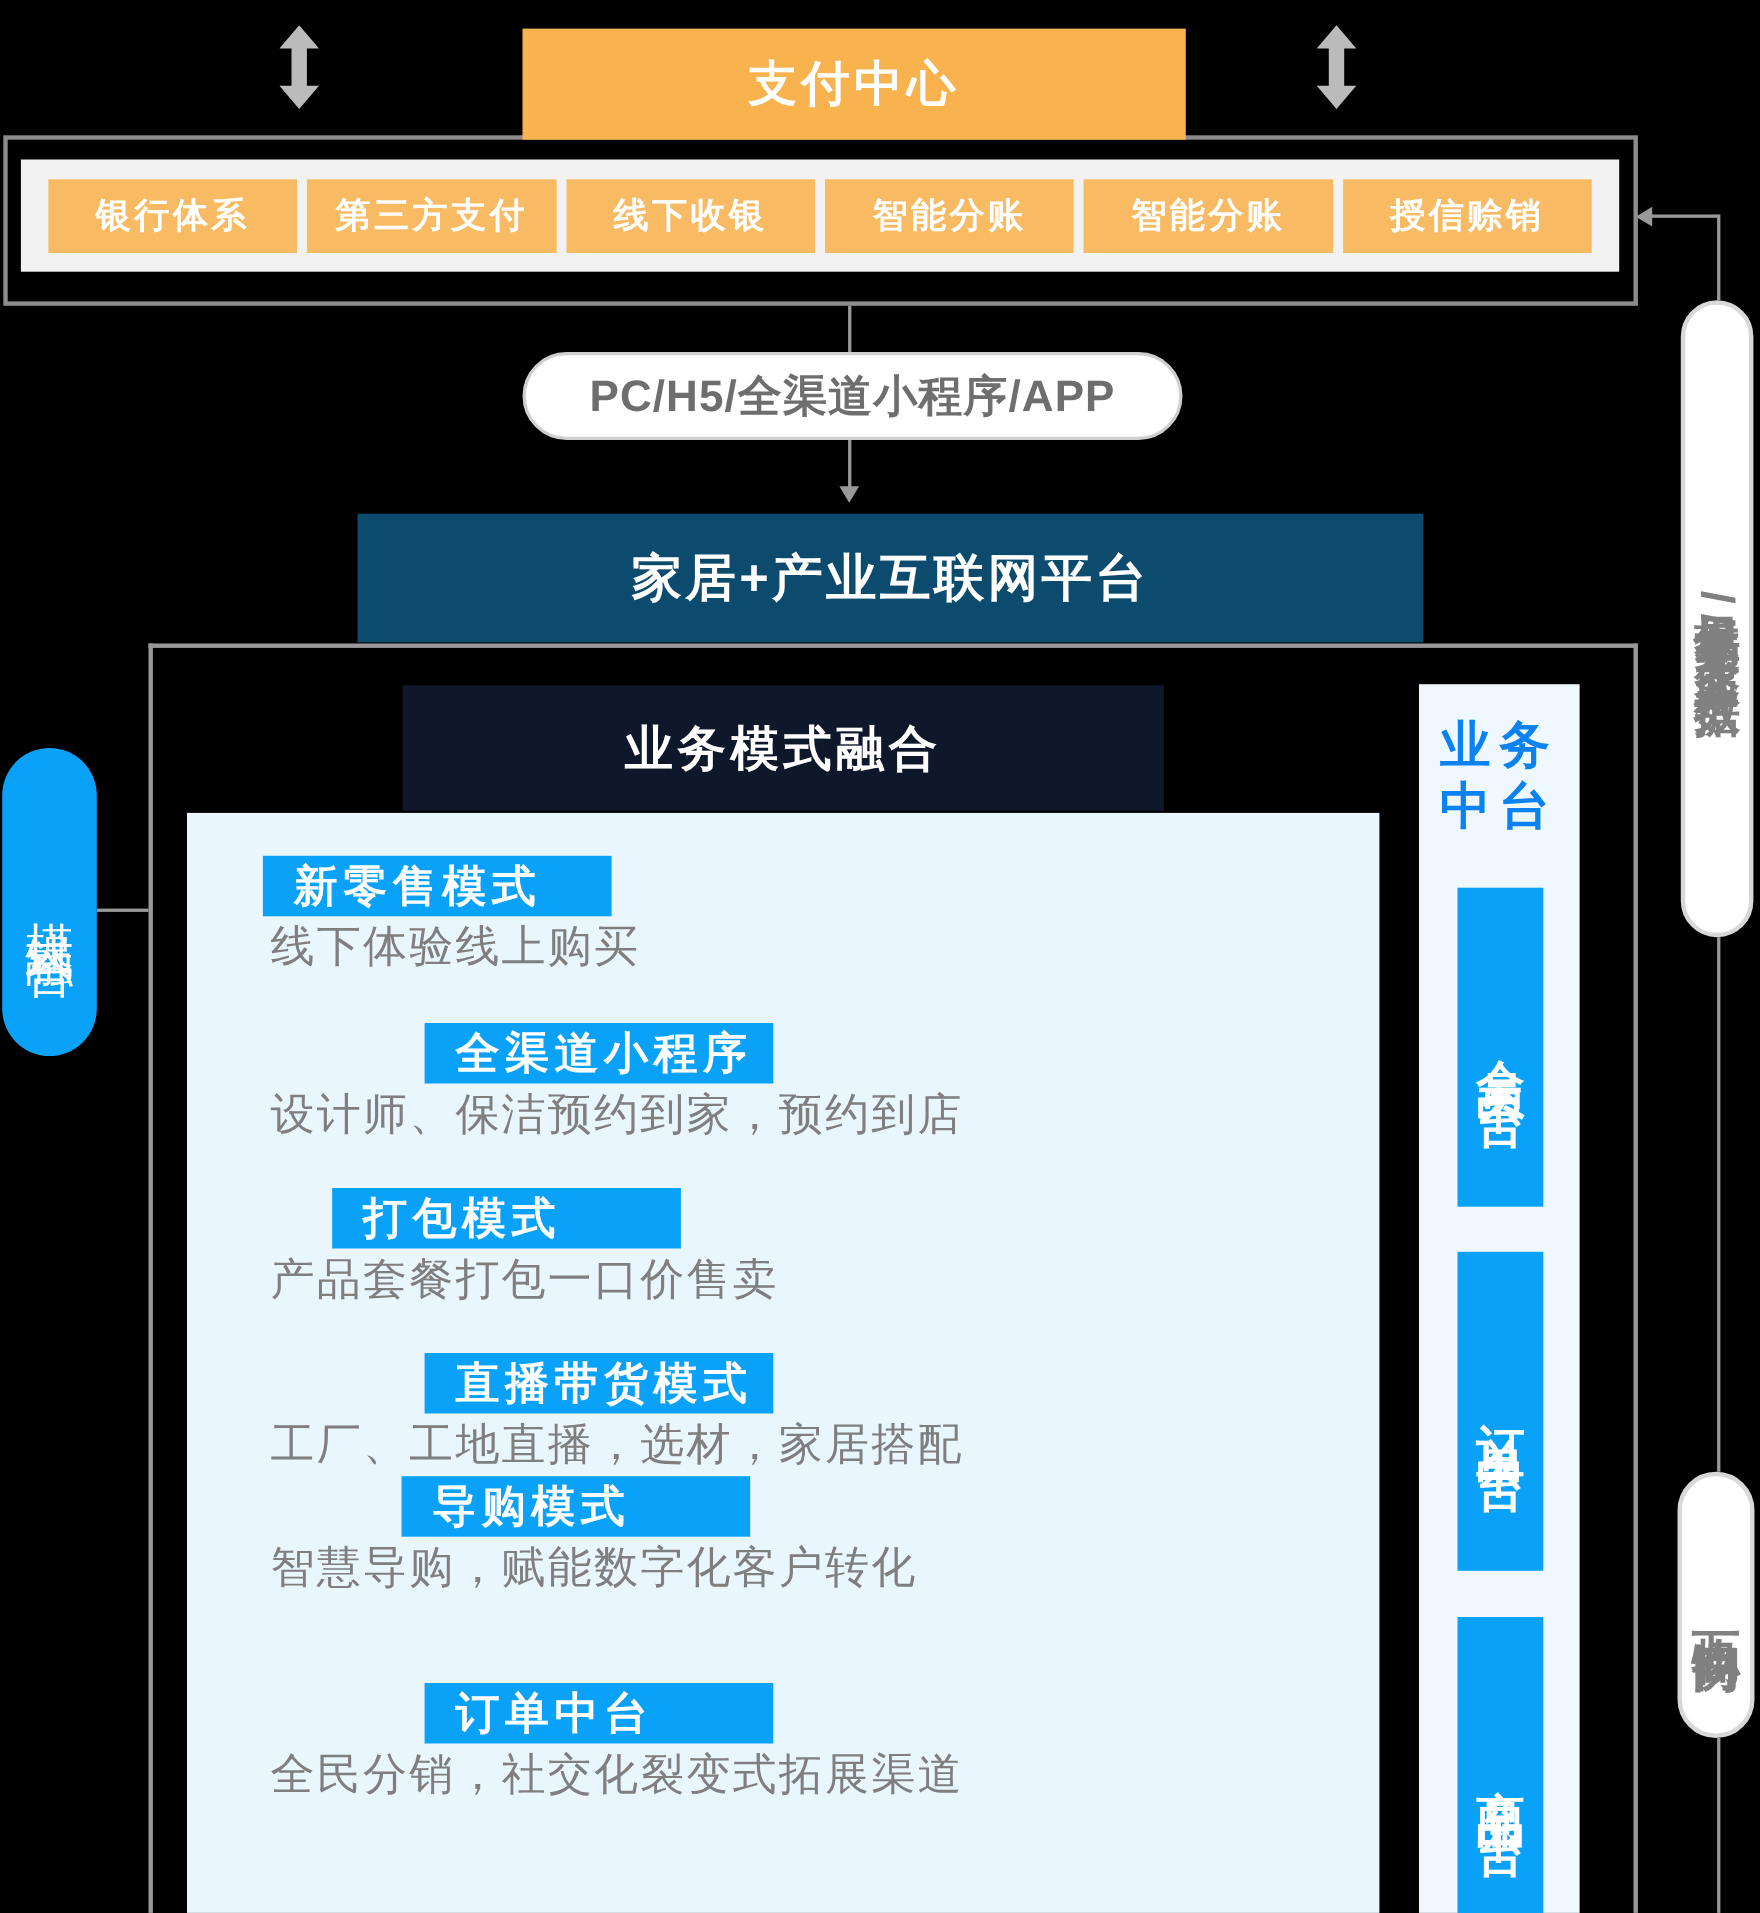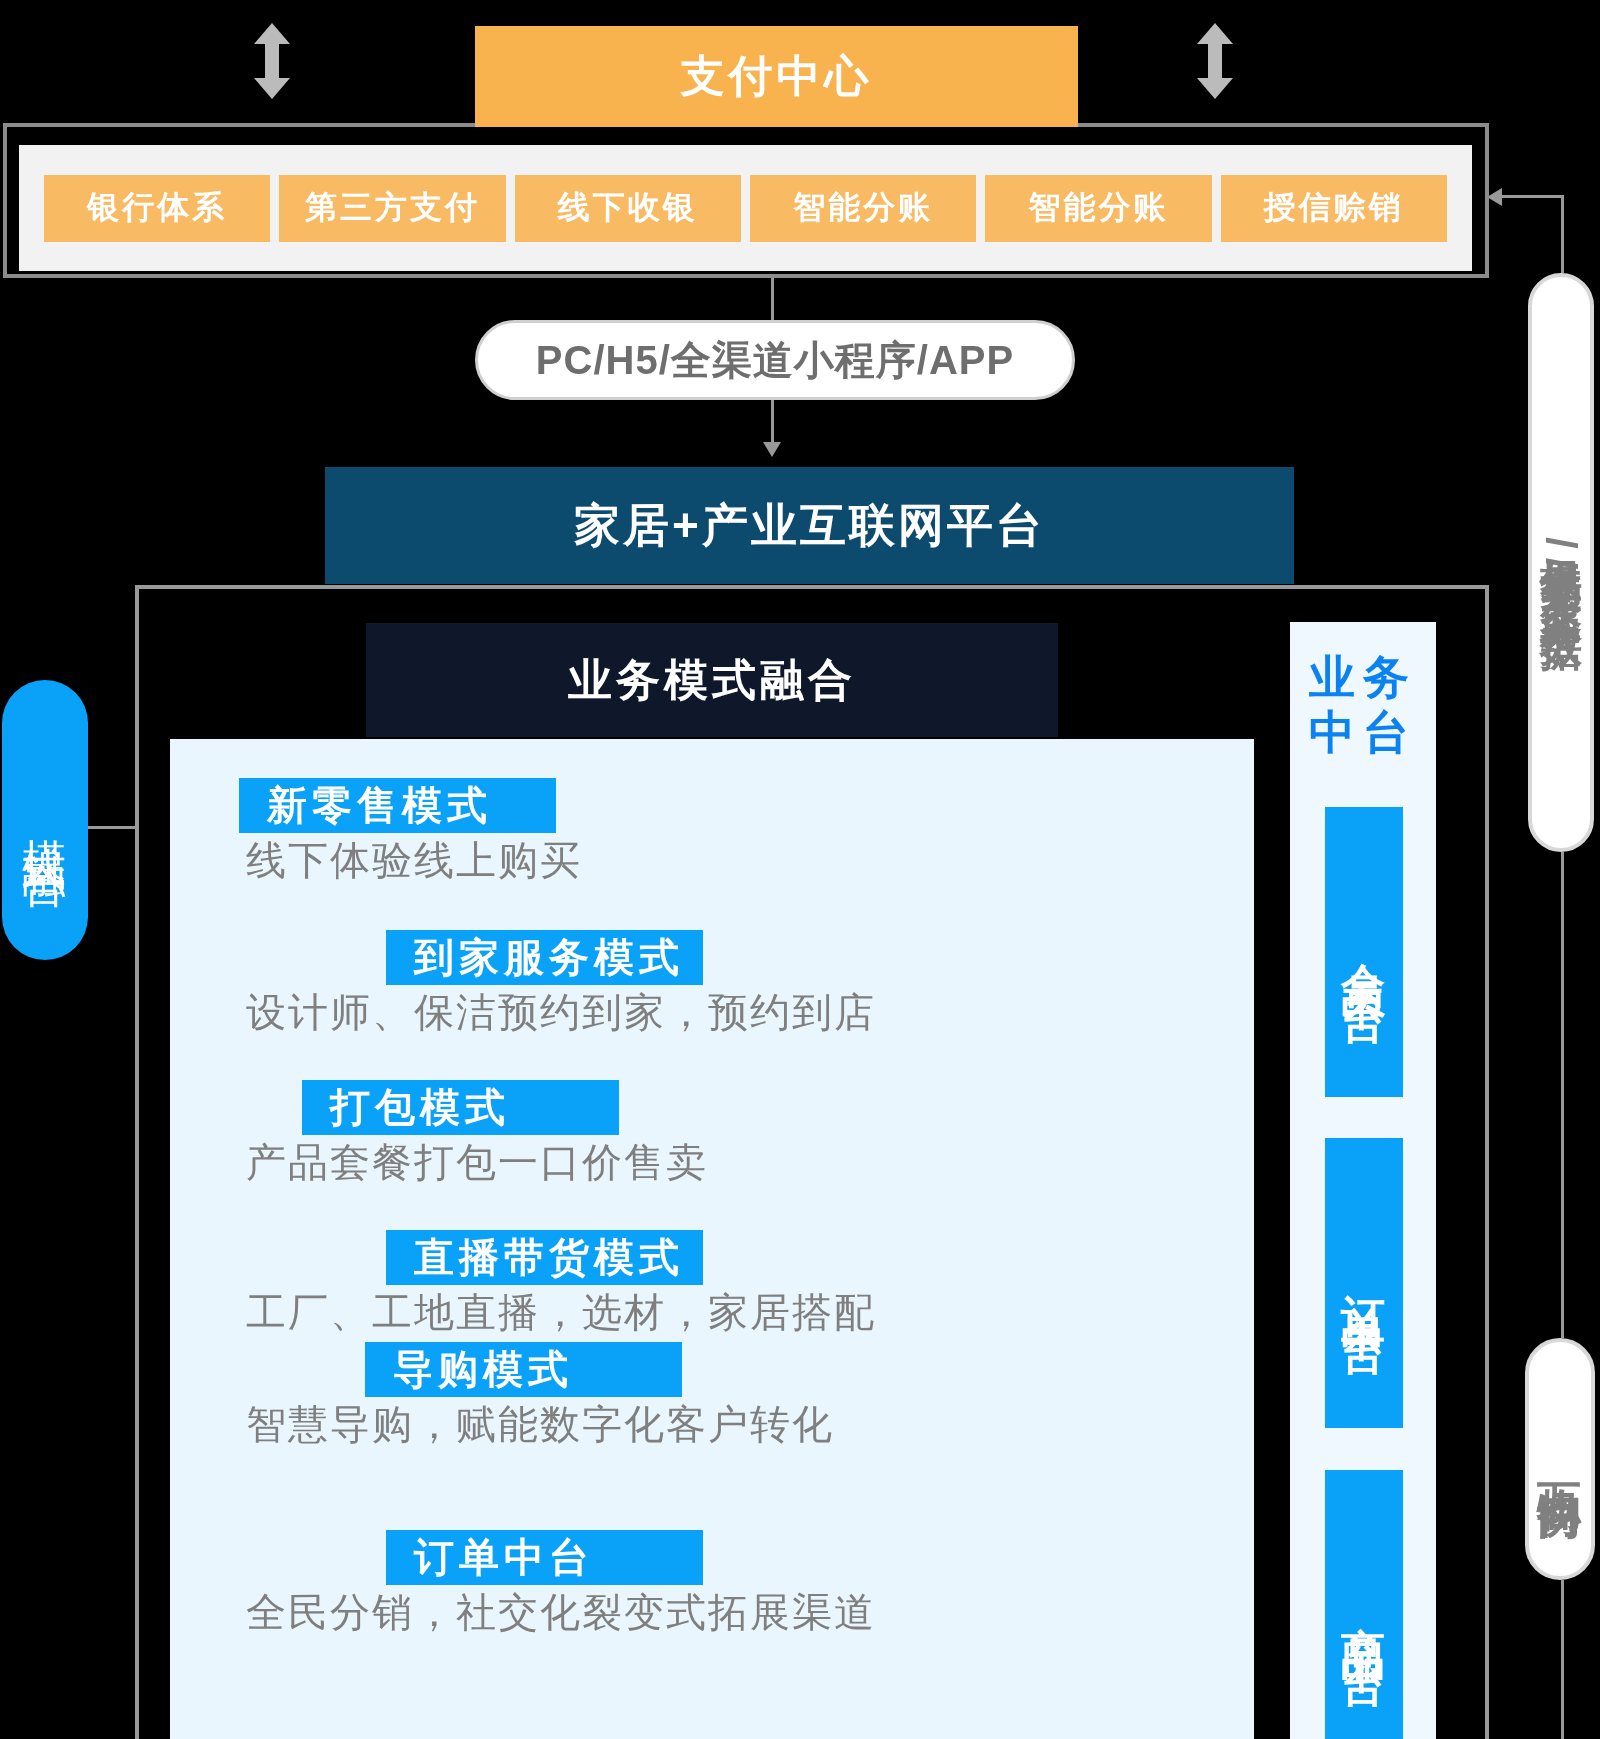--- a/index.html
+++ b/index.html
@@ -9,21 +9,21 @@
   .center{display:flex;align-items:center;justify-content:center;}
 
   
   .pay-center{left:475px;top:26px;width:603px;height:101px;background:#F8B24E;
               color:#fff;font-size:44px;font-weight:bold;letter-spacing:4px;z-index:3;}
   .dbl-arrow{top:23px;width:36px;height:76px;z-index:2;}
   .dbl-arrow svg{display:block;width:100%;height:100%;}
 
   
   .pay-box{left:3px;top:123px;width:1486px;height:155px;border:4px solid #8C8C8C;z-index:1;}
-  .pay-inner{left:19px;top:145px;width:1453px;height:126px;background:#F2F2F2;
+  .pay-inner{left:19px;top:145px;width:1453px;height:102px;background:#F2F2F2;
              display:flex;align-items:center;gap:9px;padding:0 25px;}
   .pay-item{flex:1;height:67px;background:#F9BA64;color:#fff;font-size:32px;font-weight:bold;
             letter-spacing:3px;display:flex;align-items:center;justify-content:center;}
 
   
   .line{background:#999;}
   .arrowhead-left{width:0;height:0;border-top:9px solid transparent;border-bottom:9px solid transparent;
                   border-right:15px solid #999;}
   .arrowhead-down{width:0;height:0;border-left:9px solid transparent;border-right:9px solid transparent;
                   border-top:15px solid #999;}
@@ -111,21 +111,21 @@
   <div class="abs big-container"></div>
 
   <div class="abs center fusion-header">业务模式融合</div>
 
   <div class="abs modes-panel" id="modes-panel">
       <div class="mode-row" style="top: 39px;">
         <div class="mode-label">新零售模式</div>
         <div class="mode-desc">线下体验线上购买</div>
       </div>
       <div class="mode-row" style="top: 191px;">
-        <div class="mode-label">到家服务模式</div>
+        <div class="mode-label">全渠道小程序</div>
         <div class="mode-desc">设计师、保洁预约到家，预约到店</div>
       </div>
       <div class="mode-row" style="top: 341px;">
         <div class="mode-label">打包模式</div>
         <div class="mode-desc">产品套餐打包一口价售卖</div>
       </div>
       <div class="mode-row" style="top: 491px;">
         <div class="mode-label">直播带货模式</div>
         <div class="mode-desc">工厂、工地直播，选材，家居搭配</div>
       </div>

